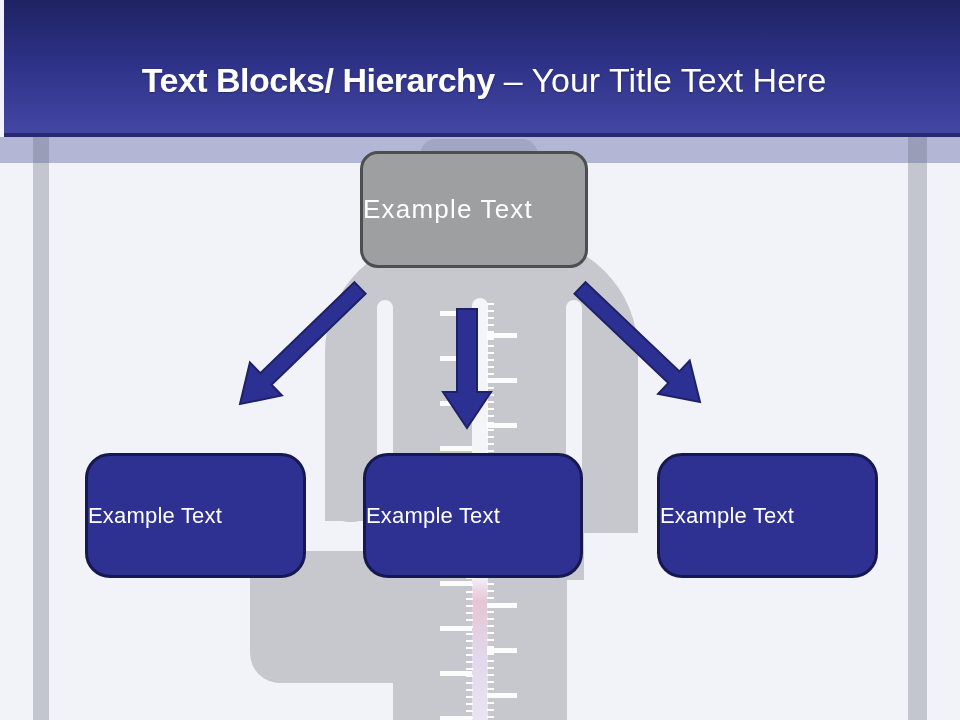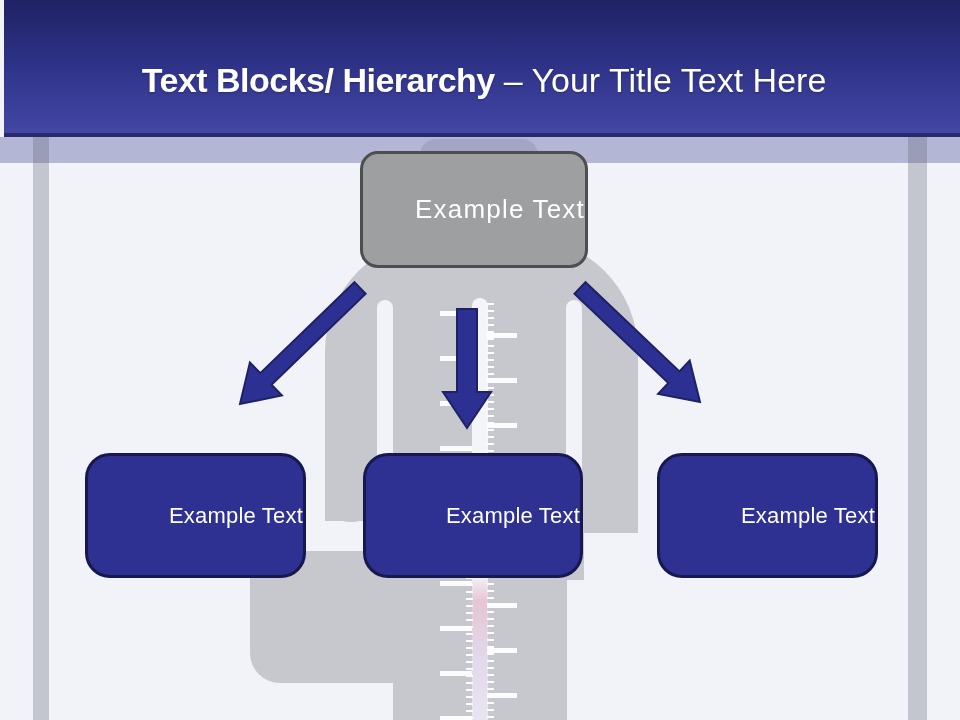--- a/index.html
+++ b/index.html
@@ -57,21 +57,21 @@
   .ticks-lg.l{left:440px;top:311px;width:32px;height:409px;}
   .ticks-lg.r{left:487px;top:333px;width:30px;height:387px;}
 
   
   .arrows{position:absolute;left:0;top:0;width:960px;height:720px;z-index:4;pointer-events:none;}
   .arrows polygon{fill:var(--arrow-fill);stroke:var(--arrow-edge);stroke-width:2;stroke-linejoin:miter;}
 
   
   .node{
     position:absolute;z-index:5;box-sizing:border-box;
-    display:flex;align-items:center;justify-content:flex-end;
+    display:flex;align-items:center;justify-content:flex-start;
     color:var(--text);text-align:center;
   }
   .node-root{
     left:360px;top:151px;width:228px;height:117px;border-radius:18px;
     background:var(--node-root-fill);border:3px solid var(--node-root-border);
     font-size:26px;letter-spacing:1.2px;font-weight:400;
   }
   .node-child{
     top:453px;height:125px;border-radius:25px;
     background:var(--node-fill);border:3px solid var(--node-border);

